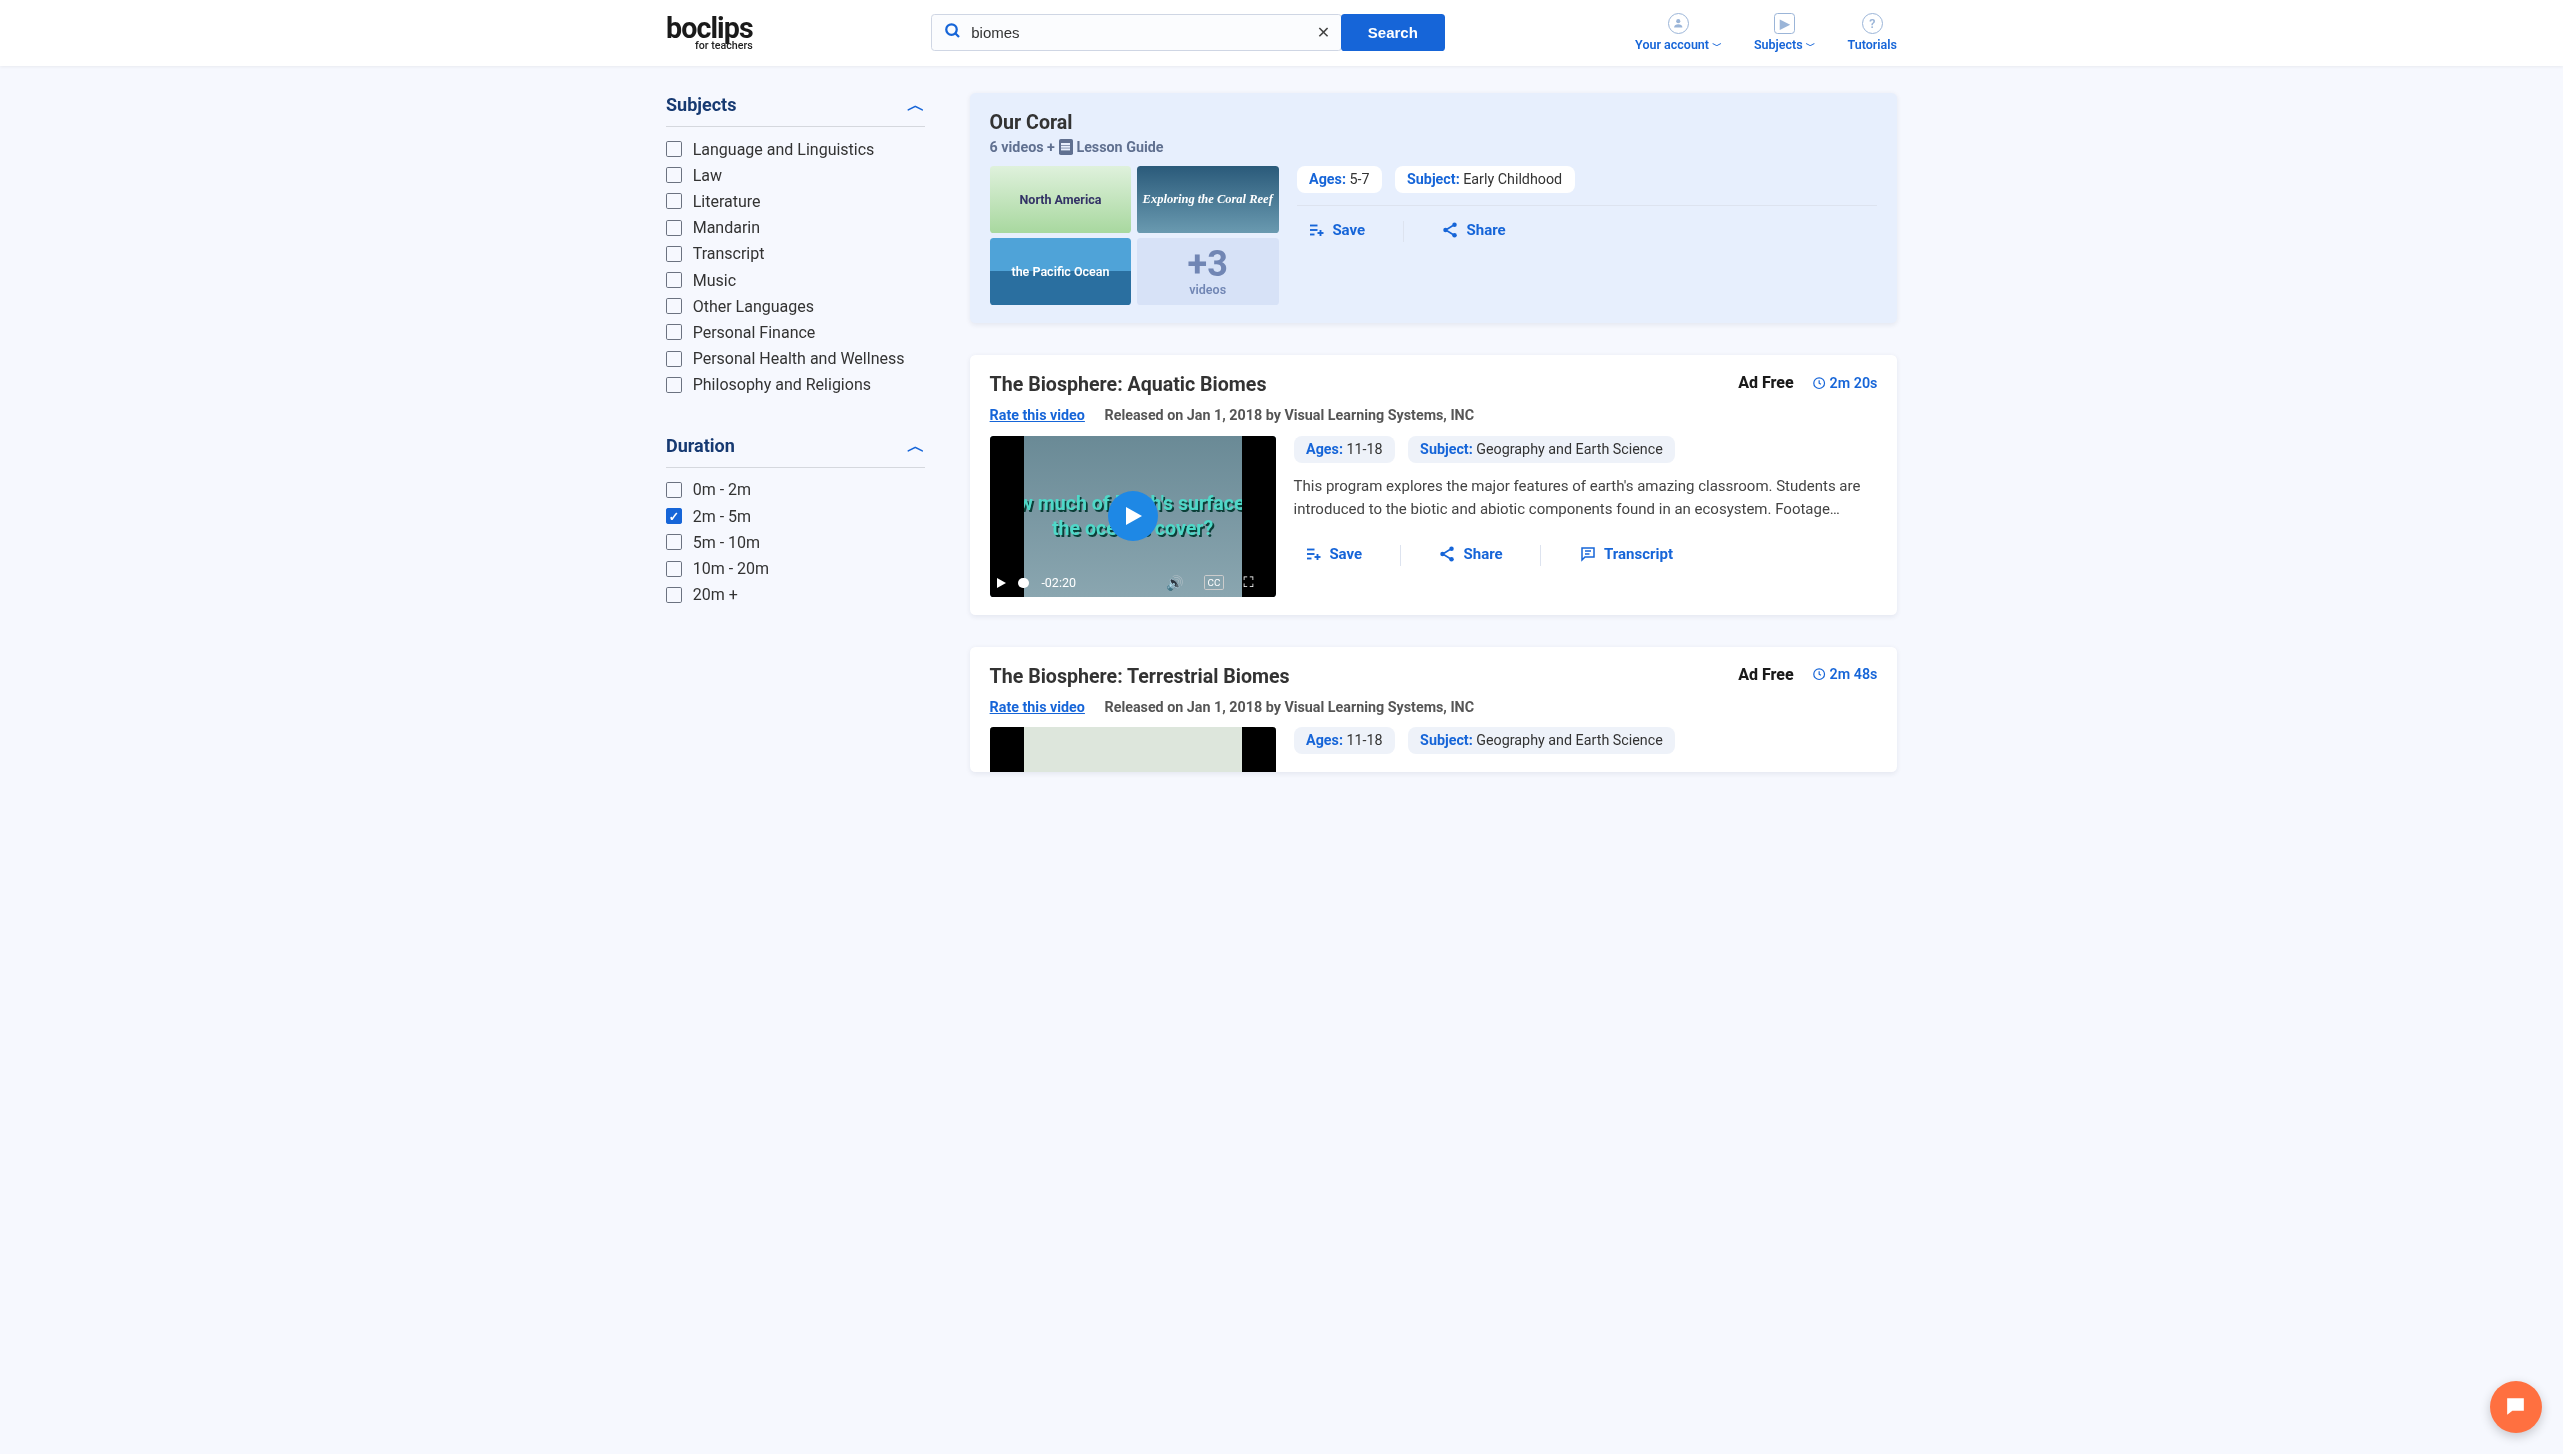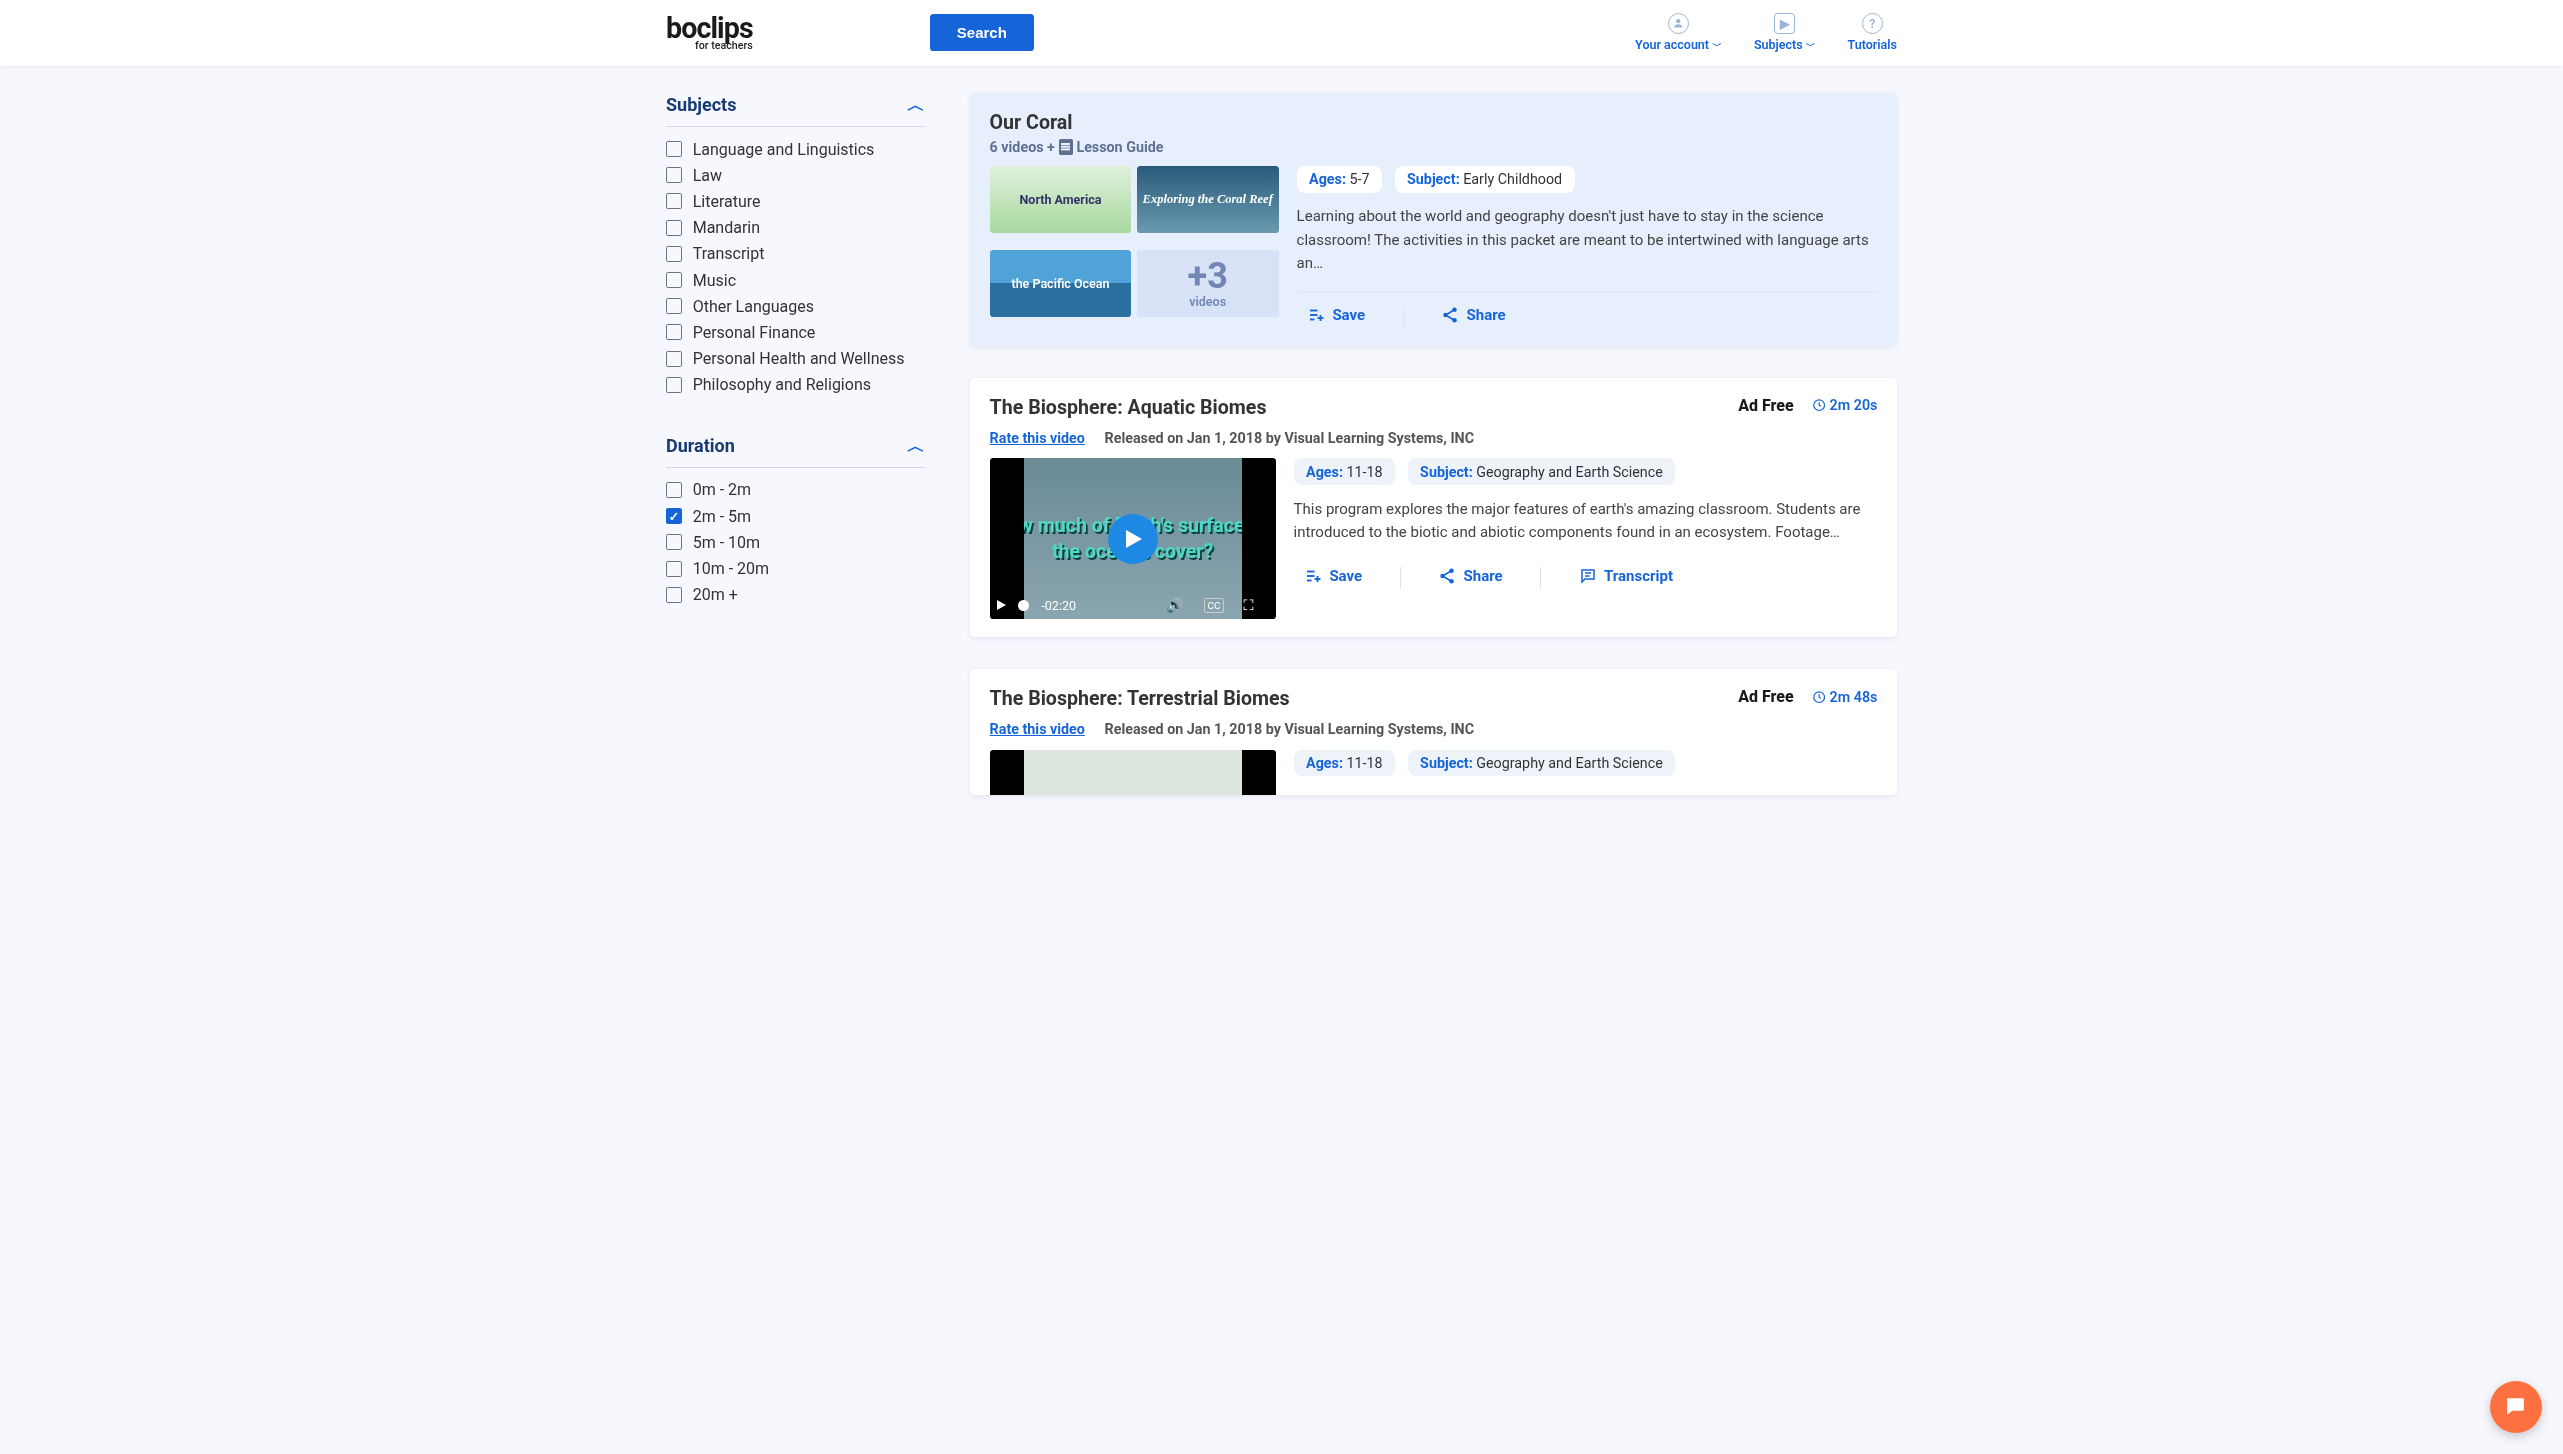--- a/index.html
+++ b/index.html
@@ -80,20 +80,30 @@
 </head>
 <body>
 
 <div class="header">
   <div class="header-inner">
     <div class="logo">
       <span>boclips</span>
       <span class="sub">for teachers</span>
     </div>
     <div class="search-wrap">
+      <div class="search-box">
+        <span class="search-icon-span">
+          <svg width="18" height="18" viewBox="0 0 24 24" fill="none" stroke="#1665d8" stroke-width="3">
+              <circle cx="10" cy="10" r="7"></circle>
+              <line x1="20" y1="20" x2="15" y2="15"></line>
+            </svg>
+        </span>
+        <input class="search-input" value="biomes" style="">
+        <span class="clear-x">✕</span>
+      </div>
       <button class="search-btn">Search</button>
     </div>
     <div class="nav-right">
       <div class="nav-item">
         <span class="ico">
             <svg width="12.5" height="12.5" viewBox="0 0 24 24" fill="#9bb5d8">
               <circle cx="12" cy="8" r="4"></circle>
               <path d="M4 20c0-4 4-6 8-6s8 2 8 6"></path>
             </svg>
           </span>
@@ -208,21 +218,20 @@
           <div class="thumb more">
             <span class="big">+3</span>
             <span>videos</span>
           </div>
         </div>
         <div class="card-right">
           <div class="pills">
             <span class="pill"><span class="lab">Ages:</span> <span class="val">5-7</span></span>
             <span class="pill"><span class="lab">Subject:</span> <span class="val">Early Childhood</span></span>
           </div>
-          <div class="desc">Learning about the world and geography doesn't just have to stay in the science classroom! The activities in this packet are meant to be intertwined with language arts an…</div>
           <div class="actions">
             <span class="act">
               <svg width="18" height="18" viewBox="0 0 24 24" fill="none" stroke="#1665d8" stroke-width="2.5">
                   <line x1="4" y1="6" x2="14" y2="6"></line>
                   <line x1="4" y1="12" x2="14" y2="12"></line>
                   <line x1="4" y1="18" x2="10" y2="18"></line>
                   <line x1="18" y1="12" x2="18" y2="20"></line>
                   <line x1="14" y1="16" x2="22" y2="16"></line>
                 </svg>
               <span>Save</span>

